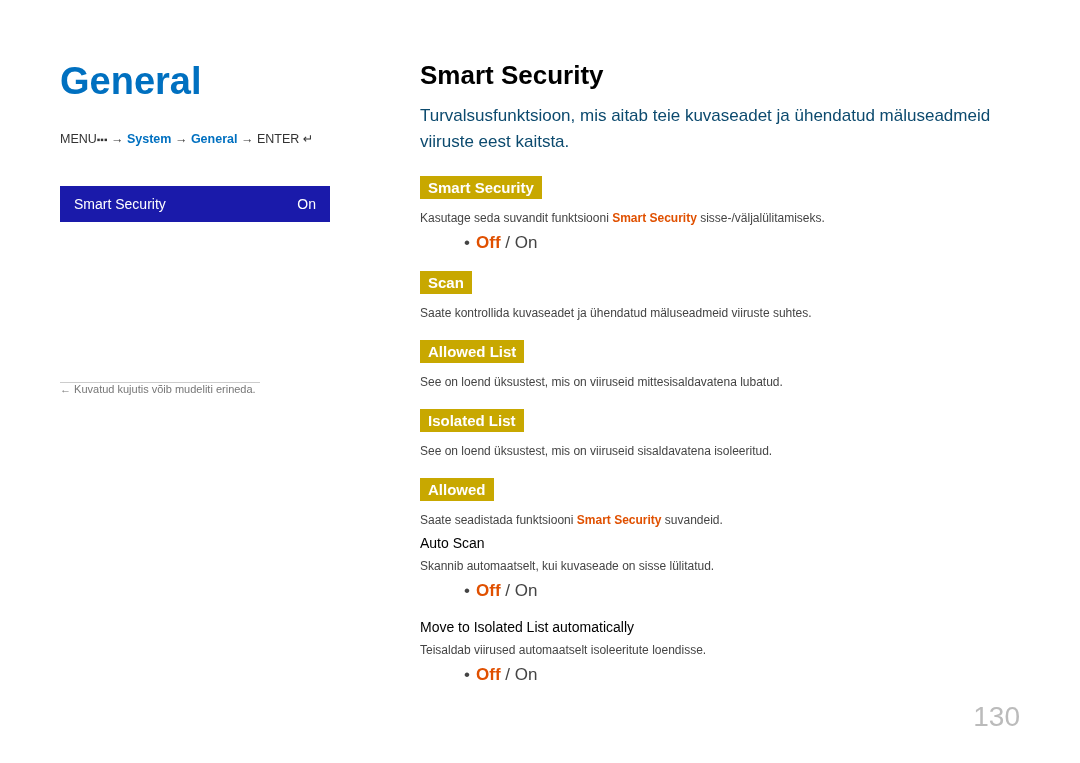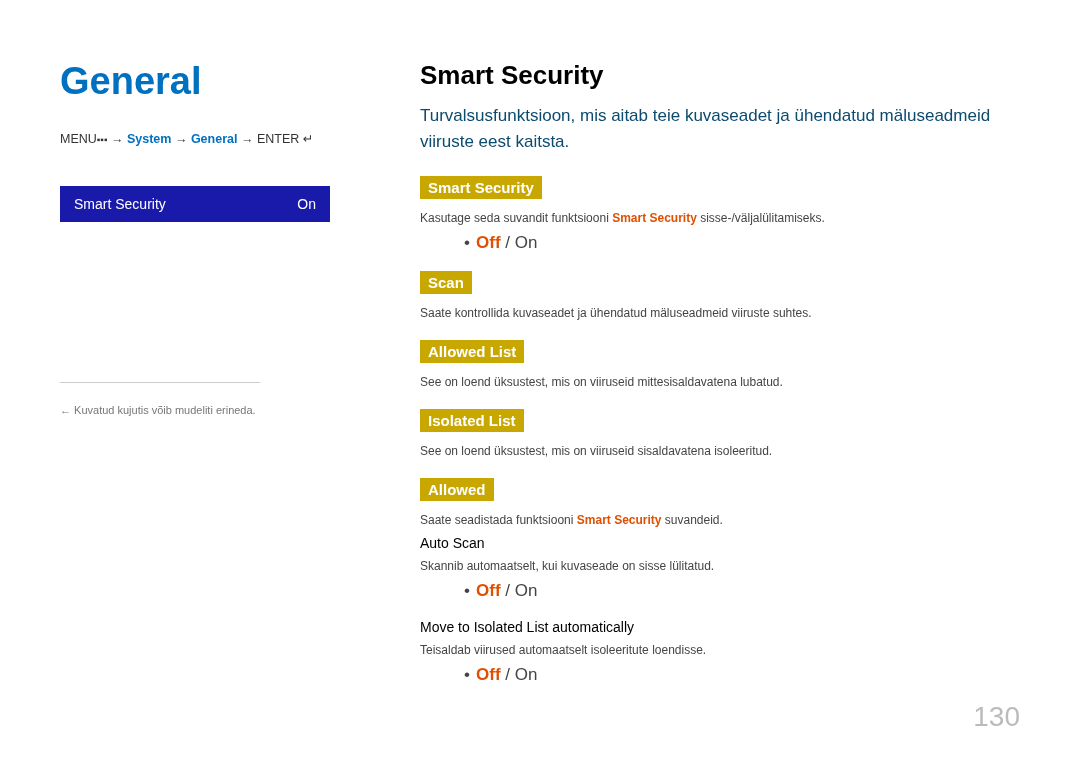--- a/index.html
+++ b/index.html
@@ -66,21 +66,21 @@
     .left-divider {
       border: none;
       border-top: 1px solid #ccc;
       margin-top: 160px;
       width: 200px;
     }
 
     .left-footnote {
       font-size: 11px;
       color: #777;
-      margin-top: 21px;
+      margin-top: 0;
     }
 
     
     .right-panel {
       flex: 1;
       padding-left: 20px;
       overflow-y: auto;
     }
 
     .section-main-title {

